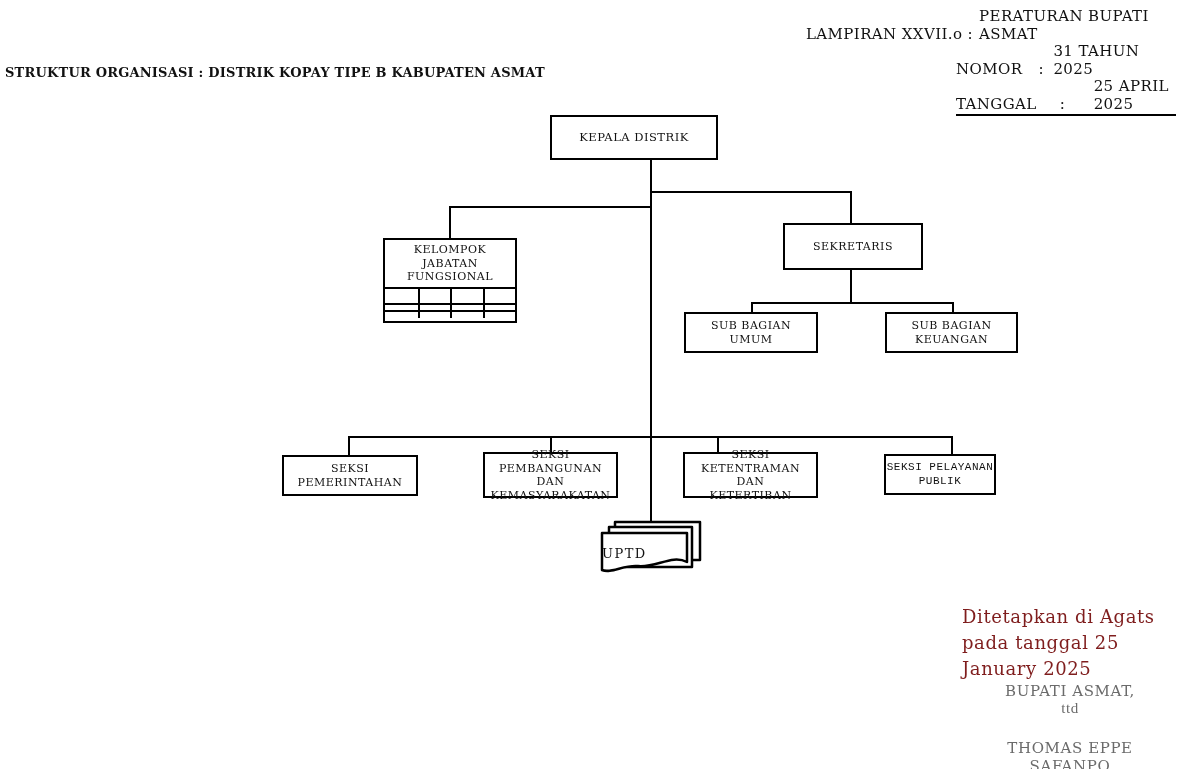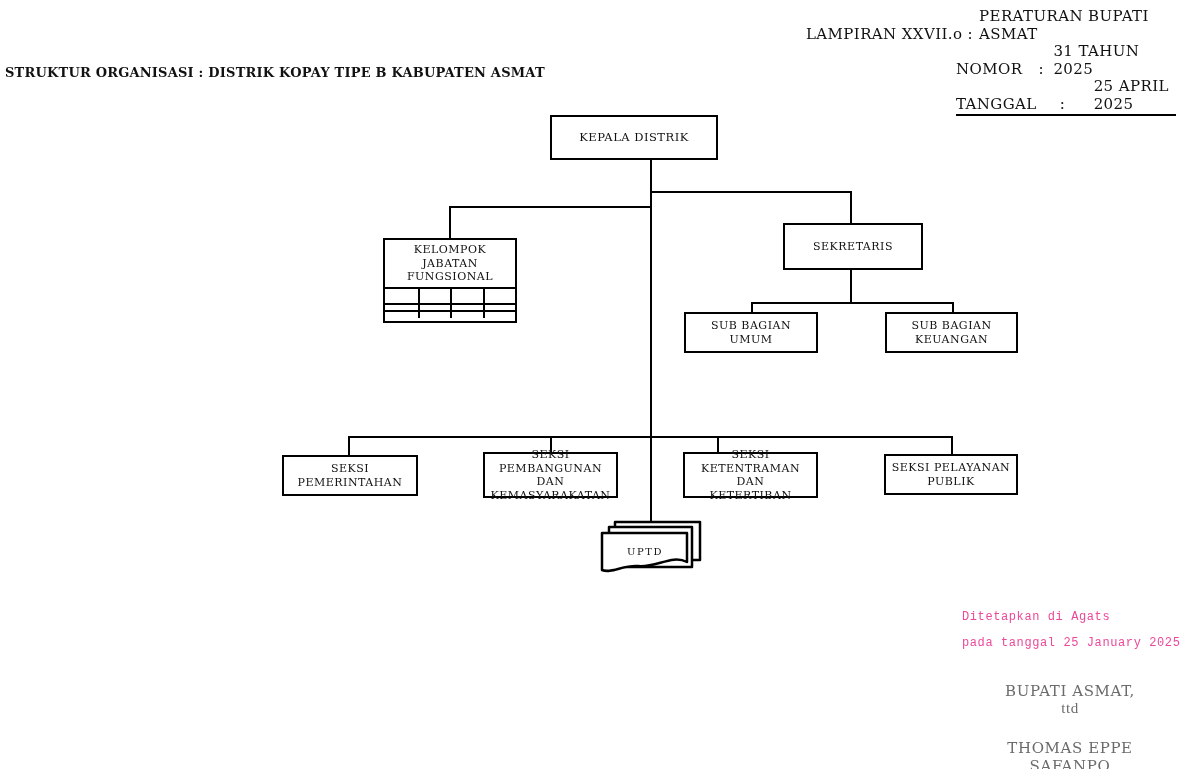--- a/index.html
+++ b/index.html
@@ -33,25 +33,25 @@
     display:grid;grid-template-columns:repeat(4,1fr);grid-template-rows:14px 7px 8px;
   }
   .fcell{box-sizing:border-box;}
   .fcell.bl{border-left:2px solid #000;}
   .fcell.bt{border-top:2px solid #000;}
   
   .uptd-wrap{position:absolute;left:598px;top:518px;width:110px;height:66px;}
   .uptd-wrap svg{position:absolute;left:0;top:0;}
   .page{fill:#ffffff;stroke:#000000;stroke-width:2.5;stroke-linejoin:round;}
   .uptd-label{
-    position:absolute;left:4px;top:28px;width:86px;text-align:center;
-    font-size:10px;letter-spacing:1.5px;
+    position:absolute;left:4px;top:28px;width:86px;text-align:left;
+    font-size:13px;letter-spacing:1.5px;
   }
   
-  .enact{position:absolute;left:962px;top:604px;font-size:12px;letter-spacing:.6px;line-height:26px;color:#ec4899;font-family:Liberation Mono, monospace;}
+  .enact{position:absolute;left:962px;top:604px;font-size:18px;letter-spacing:.6px;line-height:26px;color:#7f1d1d;}
   .signature{position:absolute;left:965px;top:682px;width:210px;text-align:center;
     font-size:15px;letter-spacing:.6px;color:#6b6b6b;}
   .signature .sig-title{margin-bottom:0;}
   .signature .sig-ttd{margin-bottom:22px;font-family:Liberation Serif, serif;}
 </style>
 </head>
 <body>
 
 <div class="canvas">
 
@@ -137,21 +137,21 @@
 PEMBANGUNAN DAN
 KEMASYARAKATAN</span>
   </div>
 
   <div class="node" style="left:683px;top:452px;width:135px;height:46px;">
     <span class="node-label">SEKSI
 KETENTRAMAN DAN
 KETERTIBAN</span>
   </div>
 
-  <div class="node" style="left:884px;top:454px;width:134px;height:41px;">
+  <div class="node" style="left:884px;top:454px;width:112px;height:41px;font-family:Liberation Mono, monospace;">
     <span class="node-label">SEKSI PELAYANAN
 PUBLIK</span>
   </div>
 
   <div class="uptd-wrap">
     <svg width="110" height="66" viewBox="0 0 110 66">
       <rect class="page" x="17" y="4" width="85" height="38"></rect>
       <rect class="page" x="11" y="9" width="83" height="40"></rect>
       <path class="page" d="M4 15 L89 15 L89 44 C 74 36, 58 50, 40 48 C 26 46.5, 13 56, 4 52 Z"></path>
     </svg>

